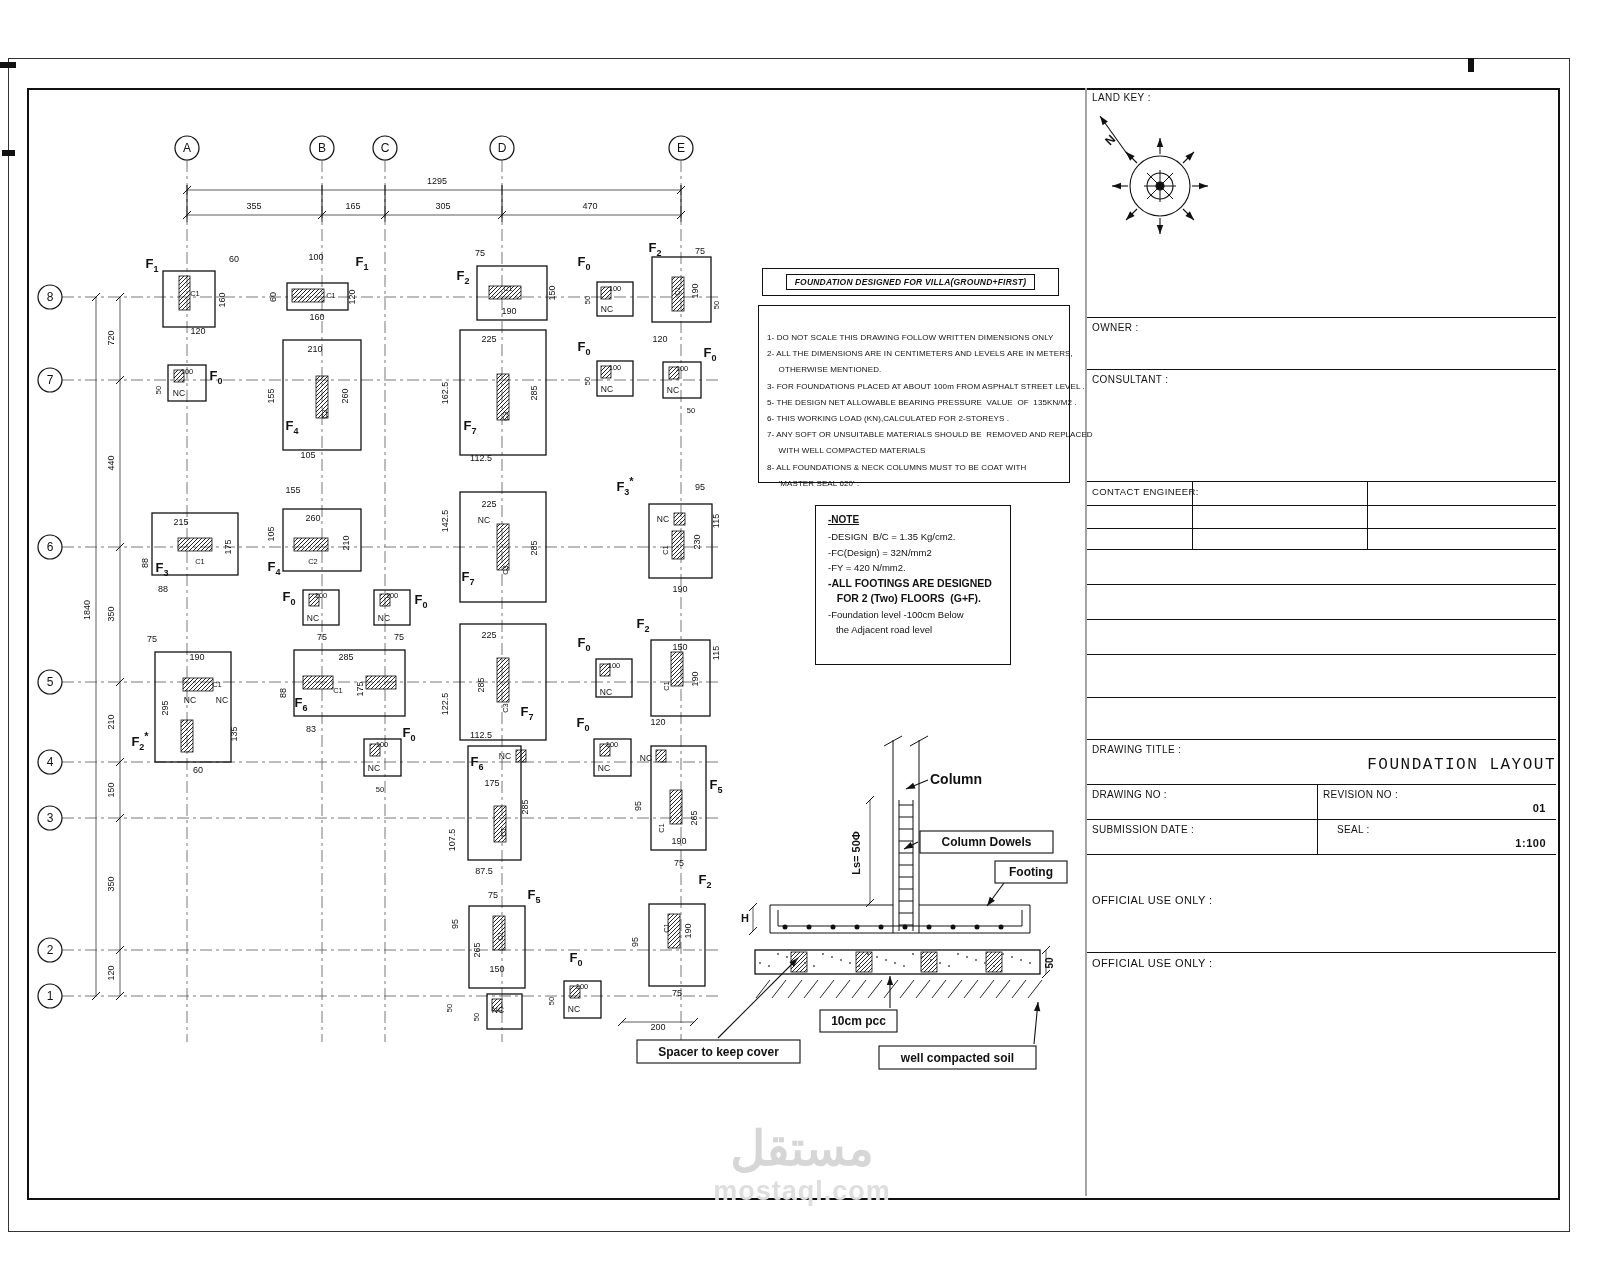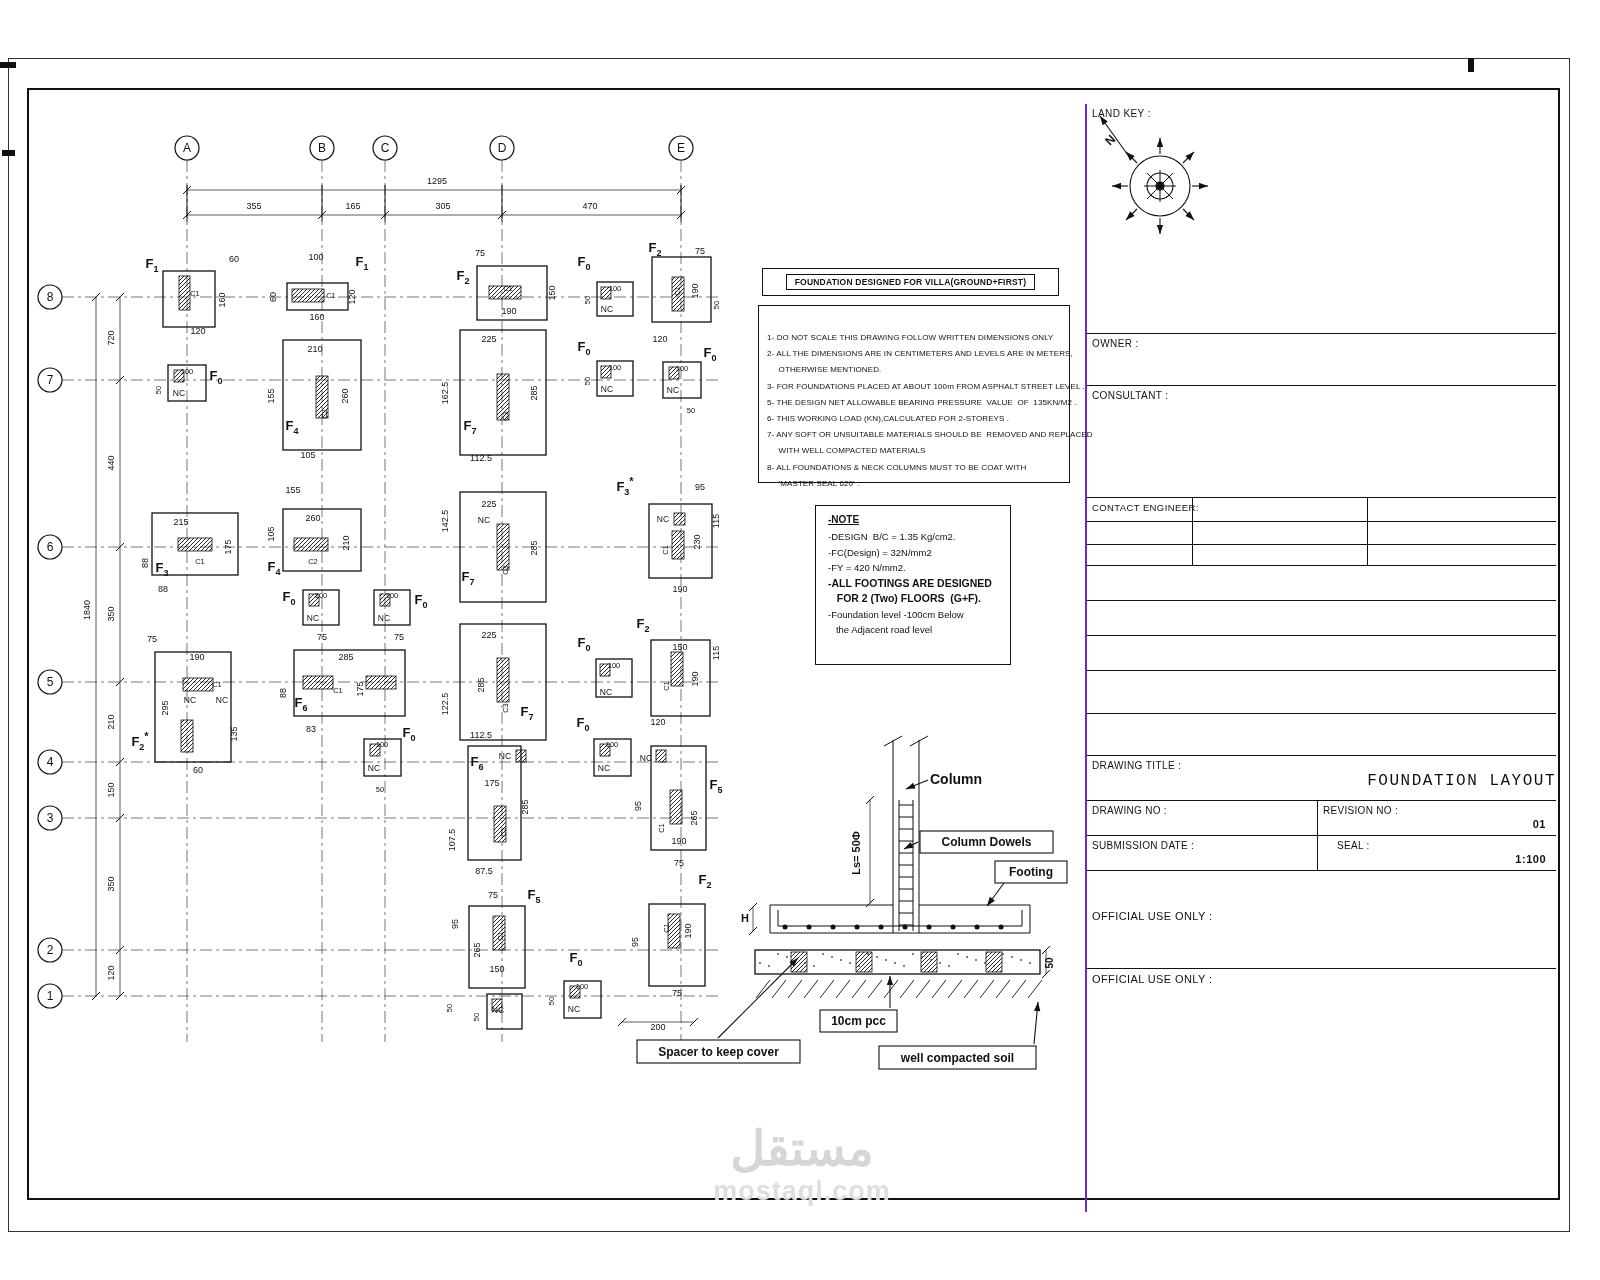--- a/index.html
+++ b/index.html
@@ -3,32 +3,32 @@
 <meta charset="utf-8">
 <style>
   html,body{margin:0;padding:0;background:#fff;}
   .page{position:relative;width:1600px;height:1280px;background:#fff;overflow:hidden;
         font-family:"Liberation Sans",sans-serif;color:#111;}
   .outer-border{position:absolute;left:8px;top:58px;width:1560px;height:1172px;border:1px solid #333;}
   .main-border{position:absolute;left:27px;top:88px;width:1529px;height:1108px;border:2px solid #111;pointer-events:none;}
   .fold-mark{position:absolute;background:#111;}
   svg#plan-svg{position:absolute;left:0;top:0;}
   svg text{fill:#111;}
-  .tb{position:absolute;left:1085px;top:104px;width:471px;height:1108px;border-left:2px solid #6d28d9;box-sizing:border-box;}
+  .tb{position:absolute;left:1085px;top:88px;width:471px;height:1108px;border-left:2px solid #a3a3a3;box-sizing:border-box;}
   .tbsec{position:absolute;left:0;width:100%;border-bottom:1px solid #111;box-sizing:border-box;}
   .tbsec.last{border-bottom:none;}
   .tlbl{position:absolute;left:5px;top:4px;font-size:10px;letter-spacing:.4px;white-space:nowrap;}
   .vline{position:absolute;top:0;bottom:0;width:1px;background:#111;}
   .hline{position:absolute;left:0;right:0;height:1px;background:#111;}
   .big-title{position:absolute;left:0;right:0;top:16px;text-align:right;font-size:16px;letter-spacing:1.5px;font-family:Liberation Mono, monospace;}
   .cell-div{position:absolute;top:0;bottom:0;width:1px;background:#111;left:230px;}
   .rlbl{position:absolute;font-size:10px;letter-spacing:.3px;white-space:nowrap;}
   .rval{position:absolute;right:10px;bottom:5px;font-size:11px;font-weight:bold;letter-spacing:.5px;}
   .design-title{position:absolute;left:762px;top:268px;width:295px;height:26px;border:1px solid #111;
-      display:flex;align-items:center;justify-content:center;}
+      display:flex;align-items:center;justify-content:center;font-style:italic;}
   .design-title .inner{border:1px solid #111;padding:2px 8px;font-size:8.5px;font-weight:bold;letter-spacing:.2px;white-space:nowrap;}
   .design-notes{position:absolute;left:758px;top:305px;width:312px;height:178px;border:1.2px solid #111;
       box-sizing:border-box;padding:24px 6px 4px 8px;}
   .dnote{font-size:8px;line-height:16.2px;white-space:pre;letter-spacing:.1px;}
   .note-box{position:absolute;left:815px;top:505px;width:196px;height:160px;border:1.2px solid #111;
       box-sizing:border-box;padding:8px 6px 4px 12px;}
   .note-title{font-size:10px;font-weight:bold;text-decoration:underline;margin-bottom:4px;}
   .nline{font-size:9.5px;line-height:15.5px;white-space:pre;}
   .nline.b{font-size:10.5px;font-weight:bold;}
   .watermark{position:absolute;left:627px;top:1120px;width:350px;text-align:center;pointer-events:none;}

